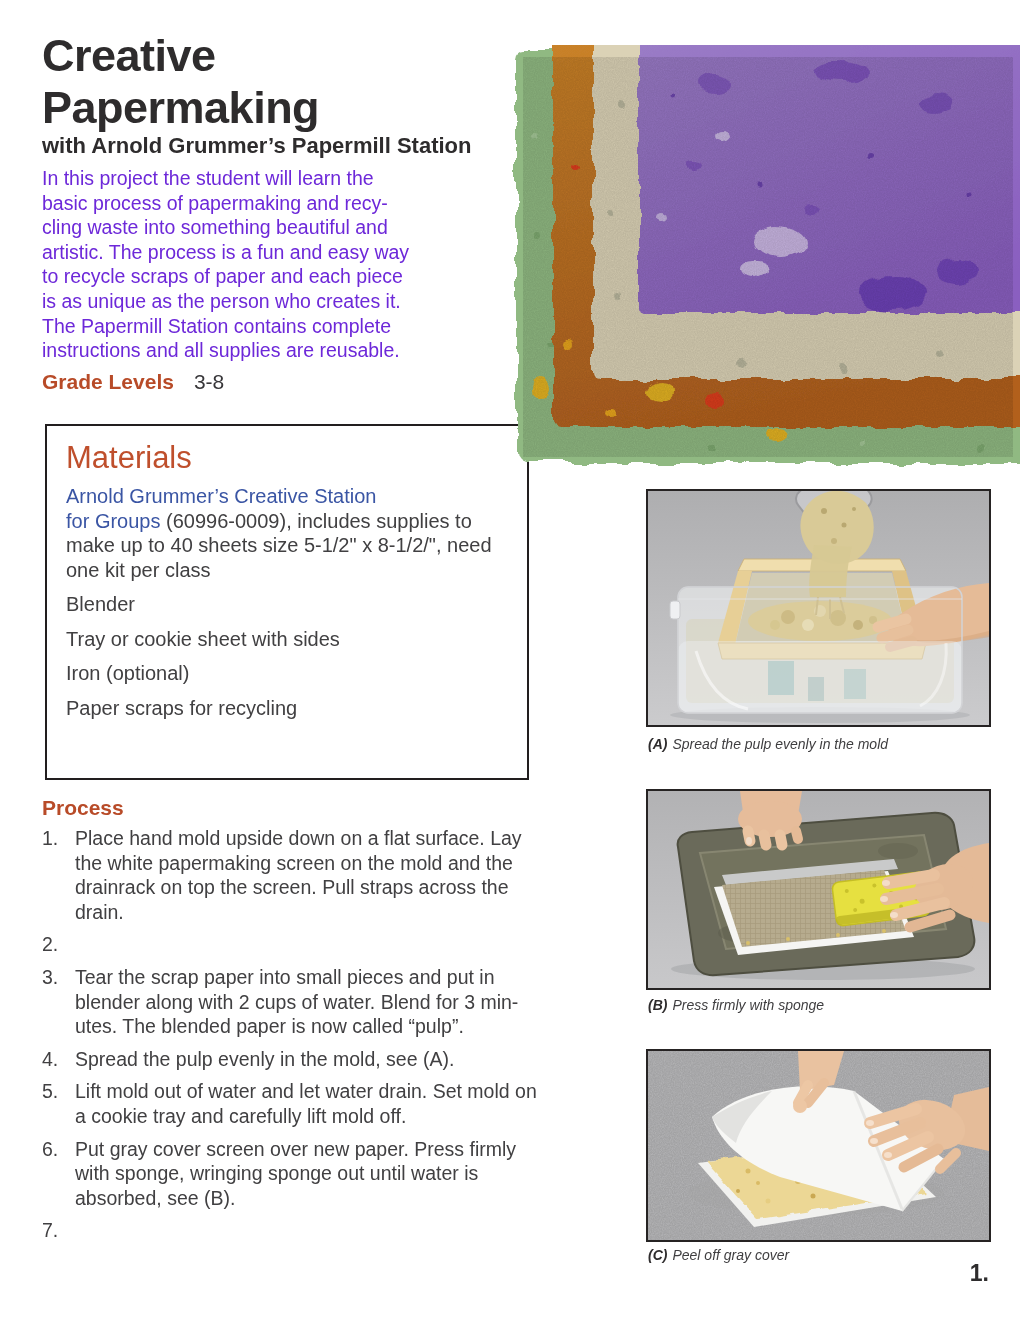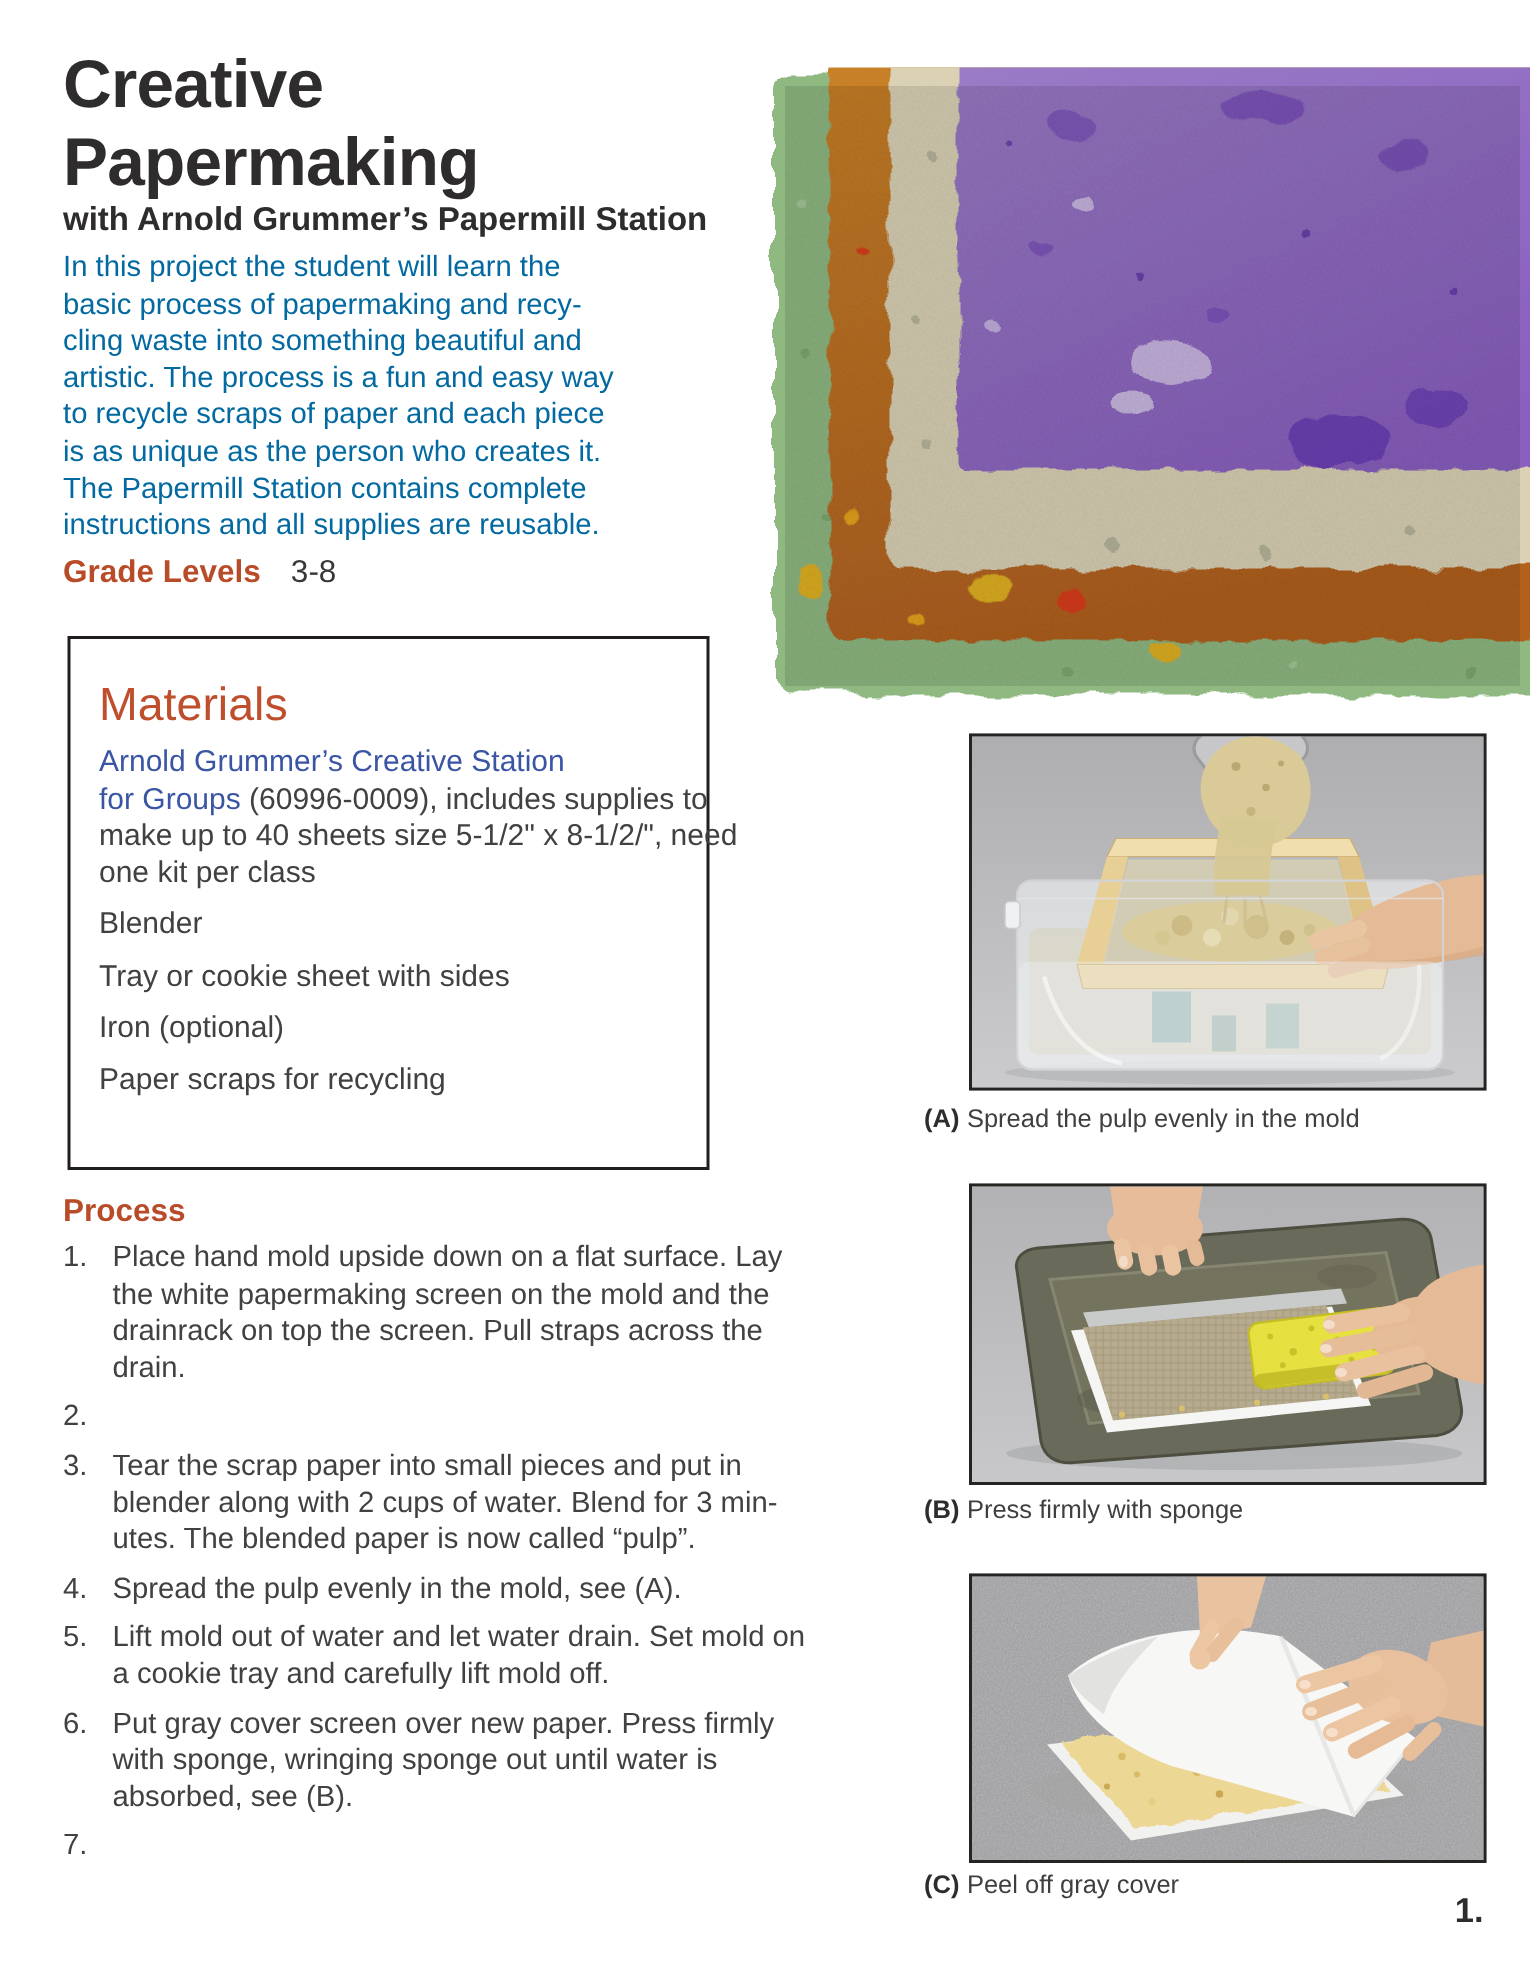--- a/index.html
+++ b/index.html
@@ -13,30 +13,30 @@
   .title{
     position:absolute;left:42px;top:30px;margin:0;
     font-size:45px;line-height:52px;font-weight:700;color:#2e2c2d;letter-spacing:-0.5px;
   }
   .subtitle{
     position:absolute;left:42px;top:133px;
     font-size:22px;font-weight:700;color:#2e2c2d;
   }
   .intro{
     position:absolute;left:42px;top:166px;
-    font-size:19.5px;line-height:24.6px;color:#0369a1;
+    font-size:19.5px;line-height:24.6px;color:#6d28d9;
   }
   .grade{
     position:absolute;left:42px;top:370px;font-size:21px;
   }
   .grade .lbl{color:#b84b28;font-weight:700;margin-right:20px;}
   .grade .val{color:#38373a;}
   .materials{
-    position:absolute;left:45px;top:424px;width:428px;height:356px;
-    border:2px solid #221e1f;box-sizing:border-box;padding:26px 18px 0 19px;
+    position:absolute;left:45px;top:424px;width:484px;height:356px;
+    border:2px solid #221e1f;box-sizing:border-box;padding:14px 18px 0 19px;
   }
   .materials h2{
     margin:0 0 8px 0;font-size:31px;font-weight:400;color:#bf4f2c;
   }
   .materials p{margin:0 0 10px 0;font-size:20px;line-height:24.5px;}
   .materials .link{color:#3a55a4;}
   .materials .dark{color:#414042;}
   .process-heading{
     position:absolute;left:42px;top:796px;
     font-size:21px;font-weight:700;color:#b84b28;
@@ -51,21 +51,21 @@
   
   .deco{position:absolute;left:511px;top:45px;width:509px;height:424px;}
   .figure{
     position:absolute;width:345px;height:238px;left:646px;
     border:2px solid #262323;box-sizing:border-box;background:#bcbcbe;
   }
   .fig-a{top:489px;height:238px;}
   .fig-b{top:789px;height:201px;}
   .fig-c{top:1049px;height:193px;}
   .figure svg{display:block;width:100%;height:100%;}
-  .caption{position:absolute;left:616px;font-size:17px;color:#3f3e40;}
+  .caption{position:absolute;left:648px;font-size:14px;color:#3f3e40;font-style:italic;}
   .caption .cl{font-weight:700;color:#2e2c2d;margin-right:5px;}
   .cap-a{top:736px;}
   .cap-b{top:997px;}
   .cap-c{top:1247px;}
 </style>
 </head>
 <body>
 
 <div class="page">
 

